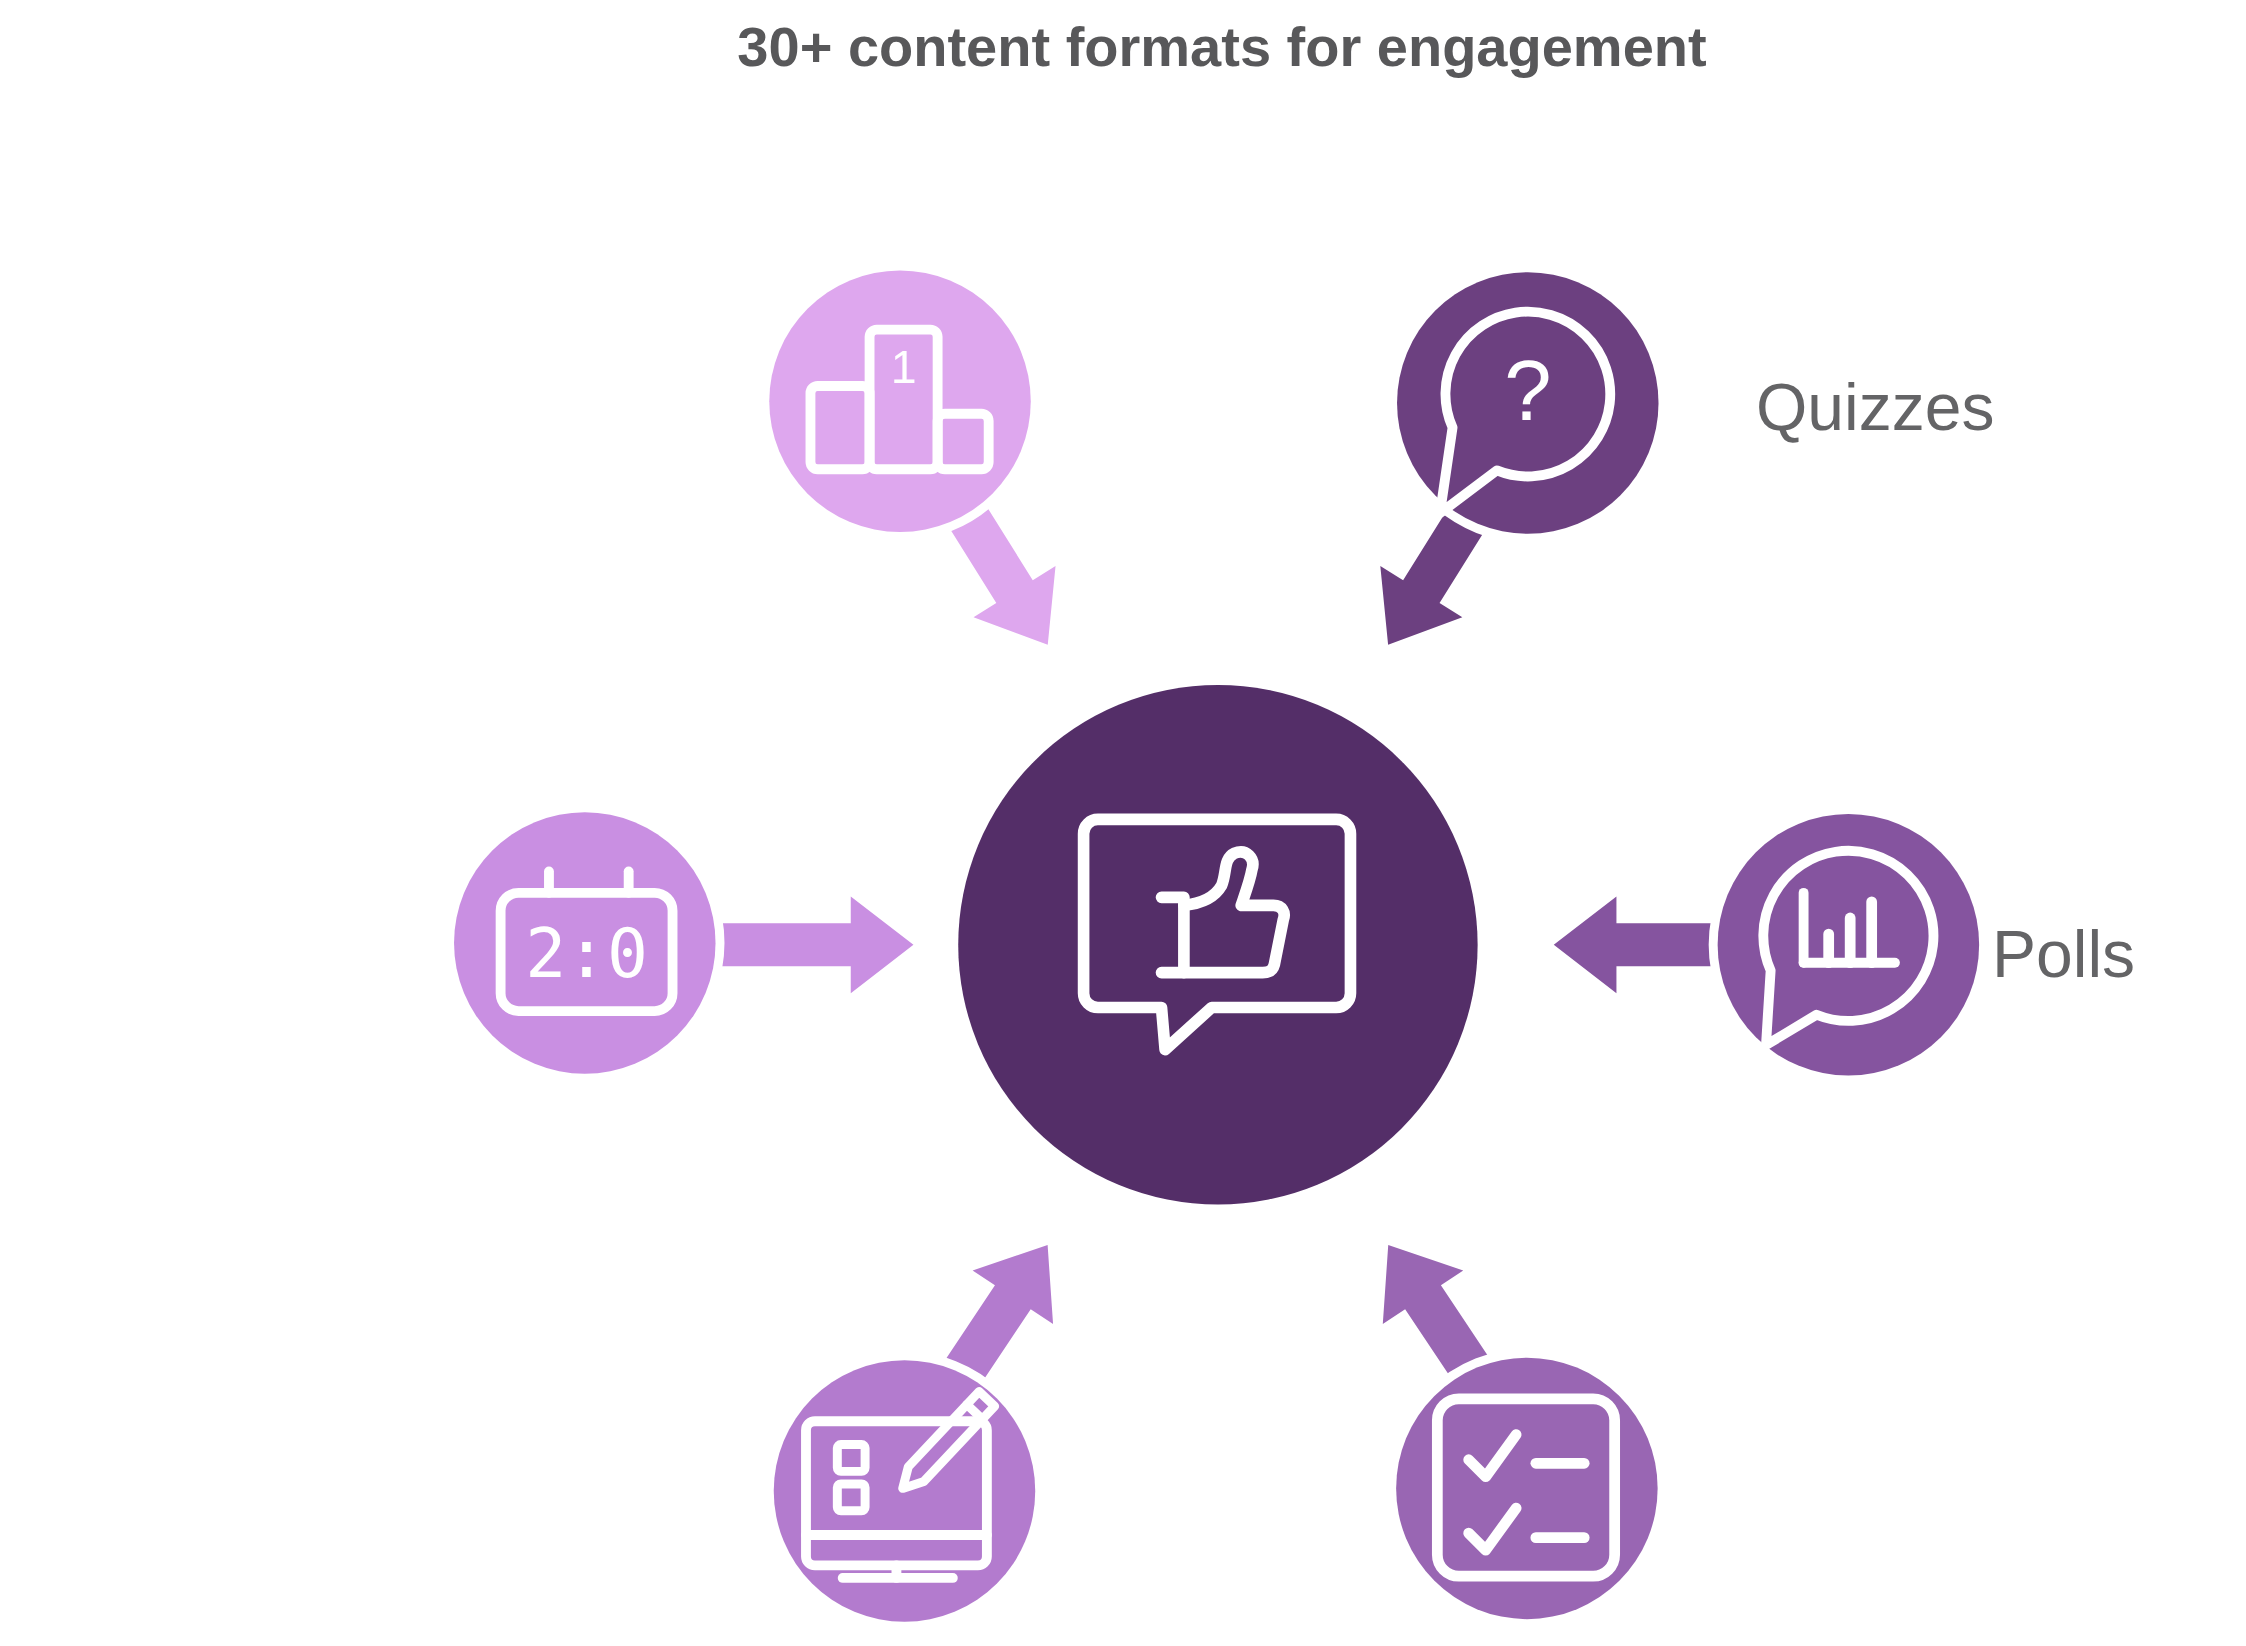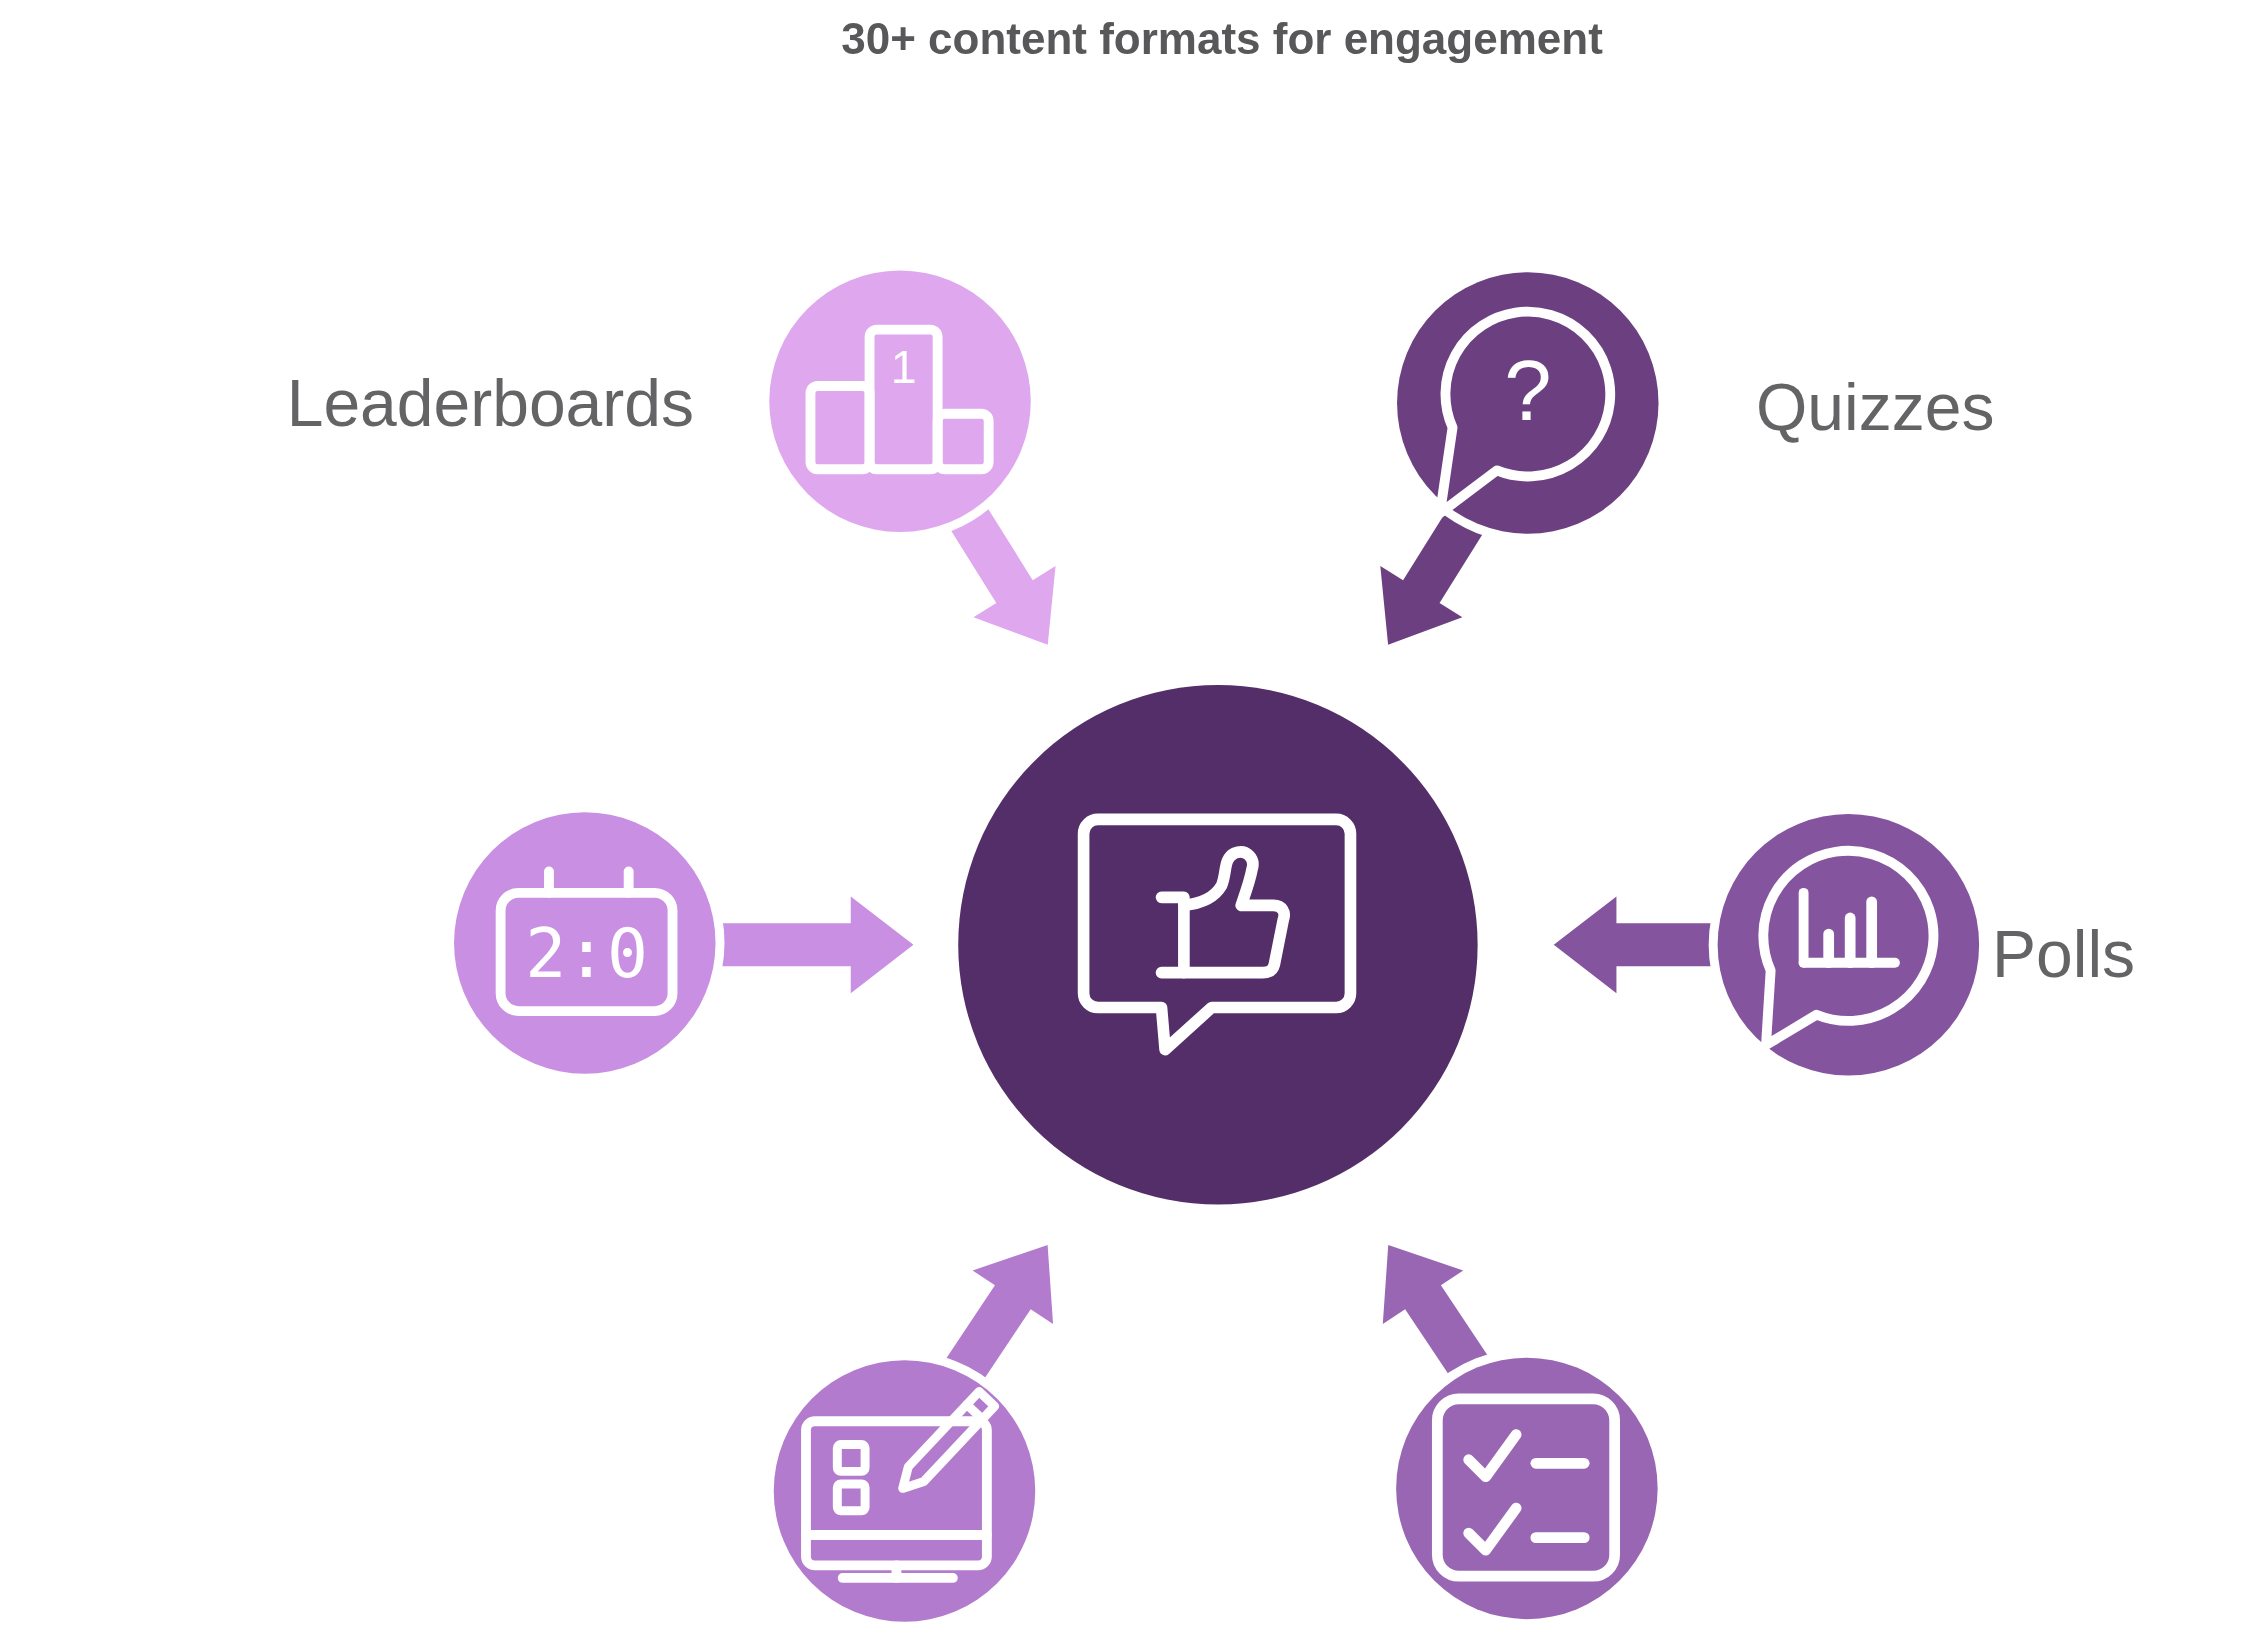--- a/index.html
+++ b/index.html
@@ -8,21 +8,21 @@
     width:2246px;
     height:1646px;
     background:#ffffff;
     overflow:hidden;
     font-family:"Liberation Sans", sans-serif;
   }
   .title{
     position:absolute;
     left:1222px; top:14.3px;
     transform:translateX(-50%);
-    font-size:44px;
+    font-size:56px;
     font-weight:700;
     color:#58585A;
     white-space:nowrap;
     letter-spacing:0px;
   }
   .node-label{
     position:absolute;
     font-size:66px;
     font-weight:400;
     color:#646466;
@@ -46,21 +46,20 @@
   .ic-text{fill:#ffffff; stroke:none; font-family:"Liberation Sans", sans-serif;}
   .ic-text-mono{fill:#ffffff; stroke:none; font-family:"DejaVu Sans Mono", monospace;}
 </style>
 </head>
 <body>
 
 <div class="canvas">
 
   <div class="title">30+ content formats for engagement</div>
 
-  <div class="node-label lbl-leaderboards">Leaderboards</div>
   <div class="node-label lbl-quizzes">Quizzes</div>
   <div class="node-label lbl-polls">Polls</div>
 
   <svg width="2246" height="1646" viewBox="0 0 2508 1838">
 
     <g>
       <polygon class="arrow" transform="translate(1020,480) rotate(58)" points="0,-24 213,-24 213,-54 283,0 213,54 213,24 0,24" fill="#DEA7EE"></polygon>
       <polygon class="arrow" transform="translate(1700,480) rotate(122)" points="0,-24 213,-24 213,-54 283,0 213,54 213,24 0,24" fill="#6C4080"></polygon>
       <polygon class="arrow" transform="translate(680,1055)" points="0,-24 270,-24 270,-54 340,0 270,54 270,24 0,24" fill="#C98FE2"></polygon>
       <polygon class="arrow" transform="translate(2040,1055) rotate(180)" points="0,-24 235,-24 235,-54 305,0 235,54 235,24 0,24" fill="#85549F"></polygon>

